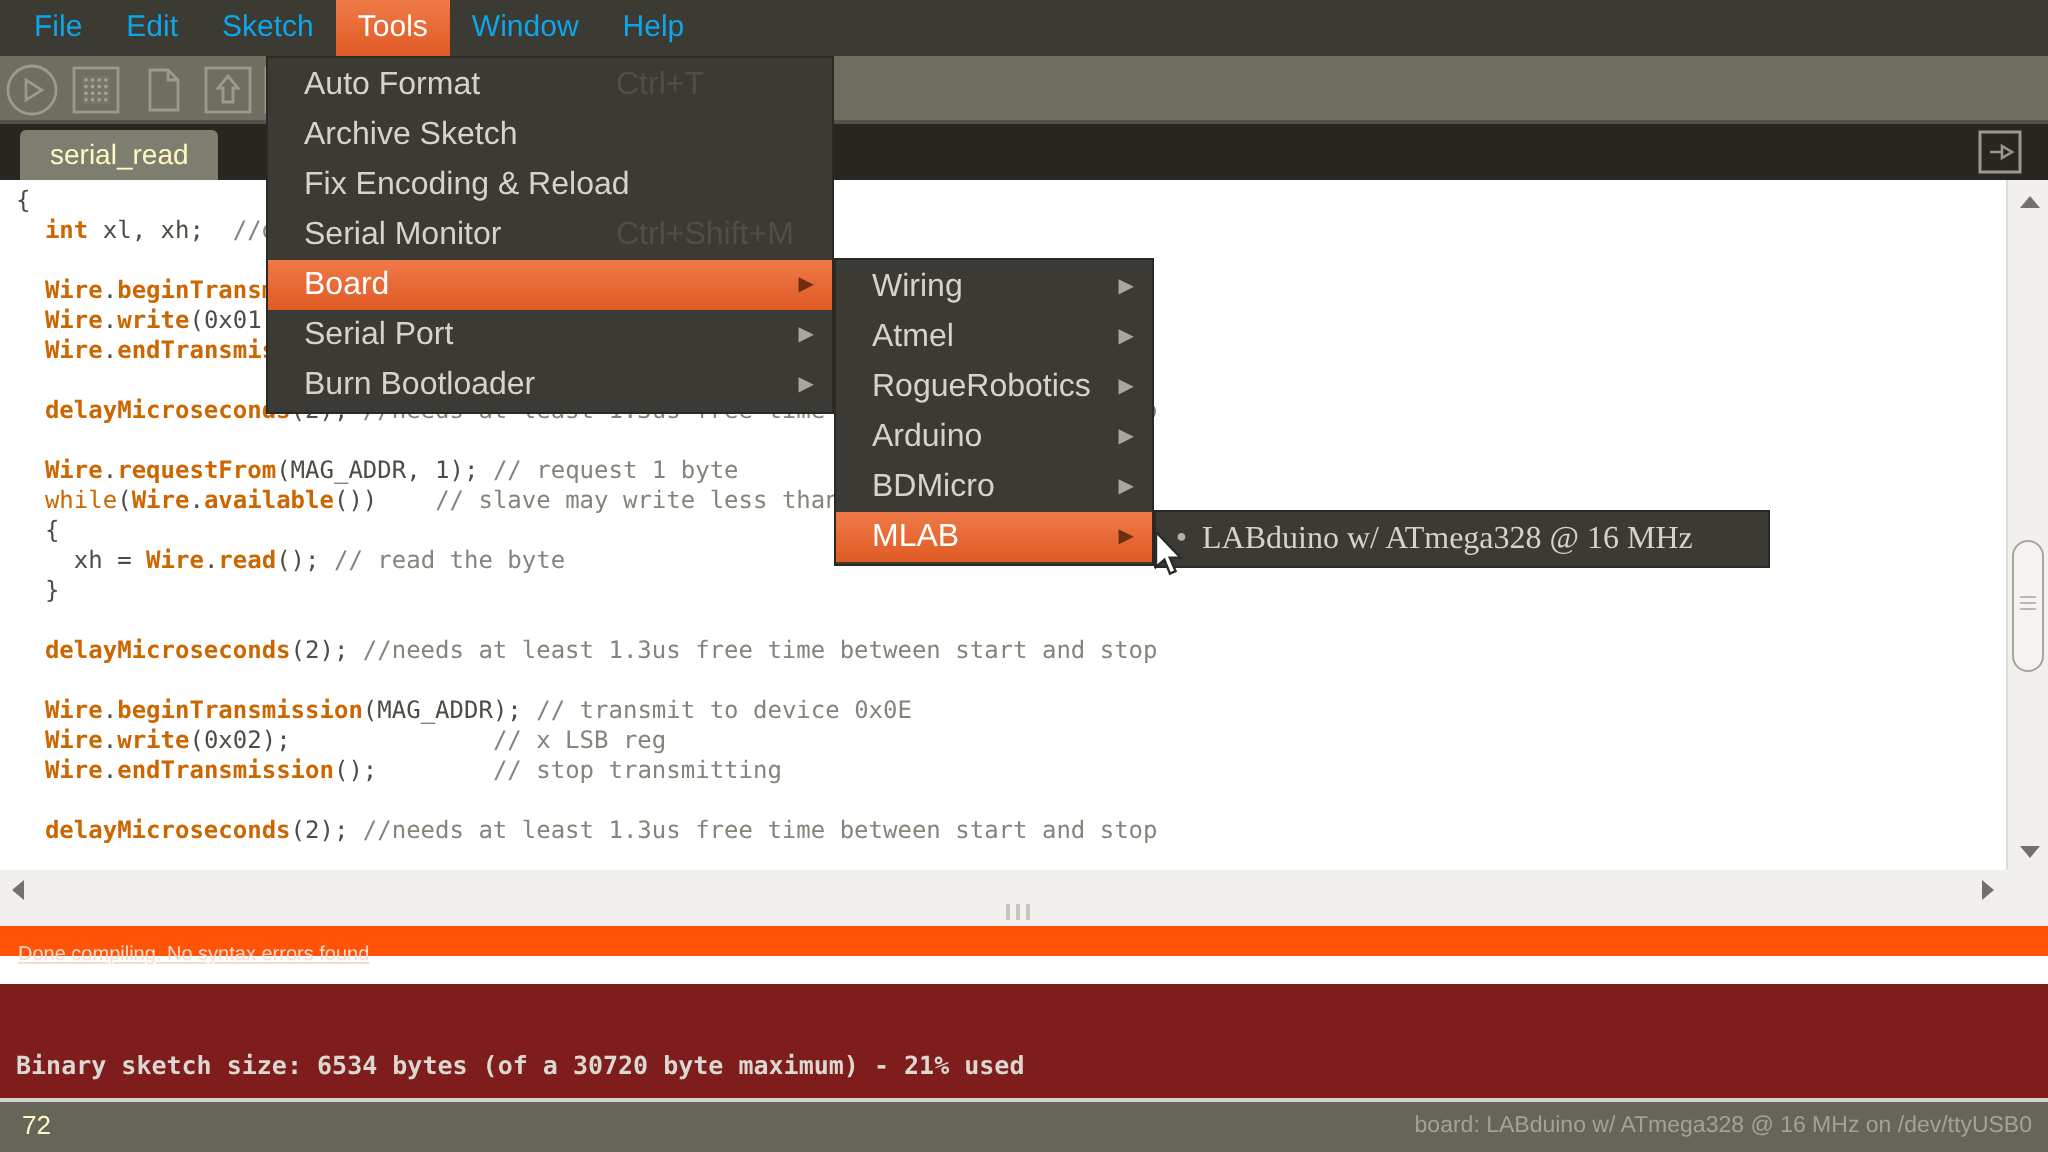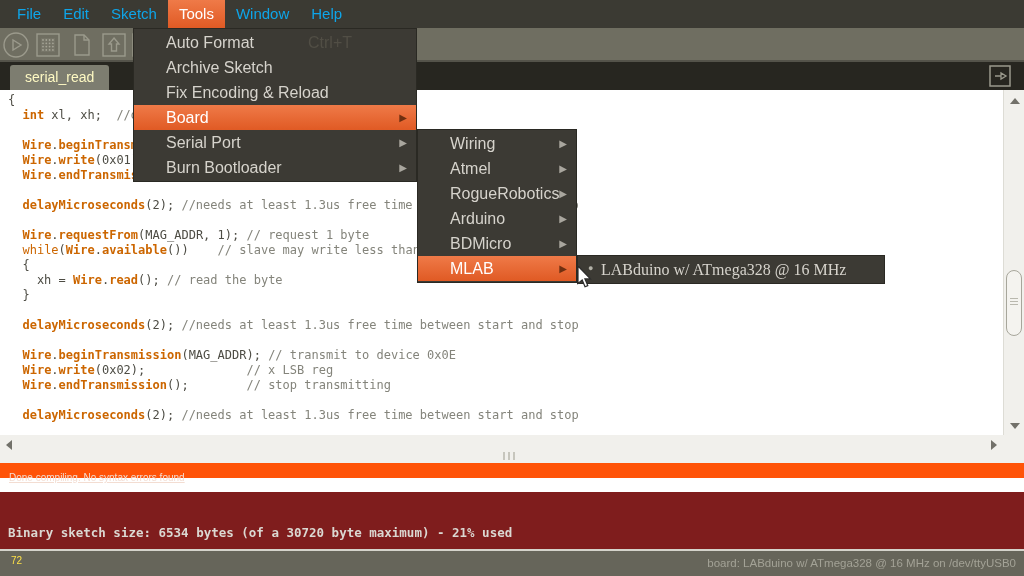--- a/index.html
+++ b/index.html
@@ -50,30 +50,30 @@
 
   
   .status-orange { position:absolute; top:463px; left:0; right:0; height:15px;
     background:var(--status-orange); color:#f3ddd2; font-size:10px; line-height:29px;
     padding-left:9px; z-index:2;text-decoration:underline; }
   .console { position:absolute; top:492px; left:0; right:0; height:59px; background:#7f1d1d;
     border-bottom:2px solid #d4d3cb; z-index:2; }
   .console pre { margin:0; padding:33px 0 0 8px; font-family:"DejaVu Sans Mono", monospace;
     font-size:12.5px; font-weight:bold; color:#dbd8d2; }
   .bottombar { position:absolute; top:551px; left:0; right:0; height:25px; background:#66655a; z-index:2; }
-  .line-no { position:absolute; left:11px; top:4px; color:#fde047; font-size:10px; font-family:Liberation Sans, sans-serif; }
+  .line-no { position:absolute; left:11px; top:4px; color:#fef9c3; font-size:13px; font-family:Liberation Sans, sans-serif; }
   .board-info { position:absolute; right:8px; top:6px; color:#a3a296; font-size:11.5px; }
 
   
   .menu { position:absolute; background:#3c3a34; border:1px solid #2a2923; padding:1px 0; z-index:10; }
   .tools-menu { left:133px; top:28px; width:284px; }
   .board-menu { left:417px; top:129px; width:160px; }
   .mlab-menu  { left:577px; top:255px; width:308px; }
   .menu-row { position:relative; height:25px; font-size:16px; line-height:25px; color:#d6d3cc; cursor:default; }
-  .menu-row .lbl { padding-left:32px; }
+  .menu-row .lbl { padding-left:18px; }
   .mlab-menu .menu-row .lbl { padding-left:23px;font-family:Liberation Serif, serif; }
   .menu-row.hl { background:linear-gradient(var(--accent-light), var(--accent-dark)); color:#ffffff; }
   .menu-row .sc { position:absolute; left:174px; top:0; color:#514e45; }
   .menu-row .arr { position:absolute; right:9px; top:0; font-size:10px; color:#a9a69e; }
   .menu-row.hl .arr { color:#6e2f10; }
   .menu-row .bullet { position:absolute; left:10px; top:-1px; font-size:9px; color:#b2b1a7; }
 
   .cursor { position:absolute; left:577px; top:266px; z-index:30; }
 
   svg { display:block; }
@@ -183,20 +183,21 @@
 
 <div class="bottombar">
   <span class="line-no">72</span>
   <span class="board-info">board: LABduino w/ ATmega328 @ 16 MHz on /dev/ttyUSB0</span>
 </div>
 
 <div class="menu tools-menu">
     <div class="menu-row"><span class="lbl">Auto Format</span><span class="sc">Ctrl+T</span></div>
     <div class="menu-row"><span class="lbl">Archive Sketch</span></div>
     <div class="menu-row"><span class="lbl">Fix Encoding &amp; Reload</span></div>
+    <div class="menu-row"><span class="lbl">Serial Monitor</span><span class="sc">Ctrl+Shift+M</span></div>
     <div class="menu-row hl"><span class="lbl">Board</span><span class="arr">▶</span></div>
     <div class="menu-row"><span class="lbl">Serial Port</span><span class="arr">▶</span></div>
     <div class="menu-row"><span class="lbl">Burn Bootloader</span><span class="arr">▶</span></div>
   </div>
 <div class="menu board-menu">
     <div class="menu-row"><span class="lbl">Wiring</span><span class="arr">▶</span></div>
     <div class="menu-row"><span class="lbl">Atmel</span><span class="arr">▶</span></div>
     <div class="menu-row"><span class="lbl">RogueRobotics</span><span class="arr">▶</span></div>
     <div class="menu-row"><span class="lbl">Arduino</span><span class="arr">▶</span></div>
     <div class="menu-row"><span class="lbl">BDMicro</span><span class="arr">▶</span></div>

